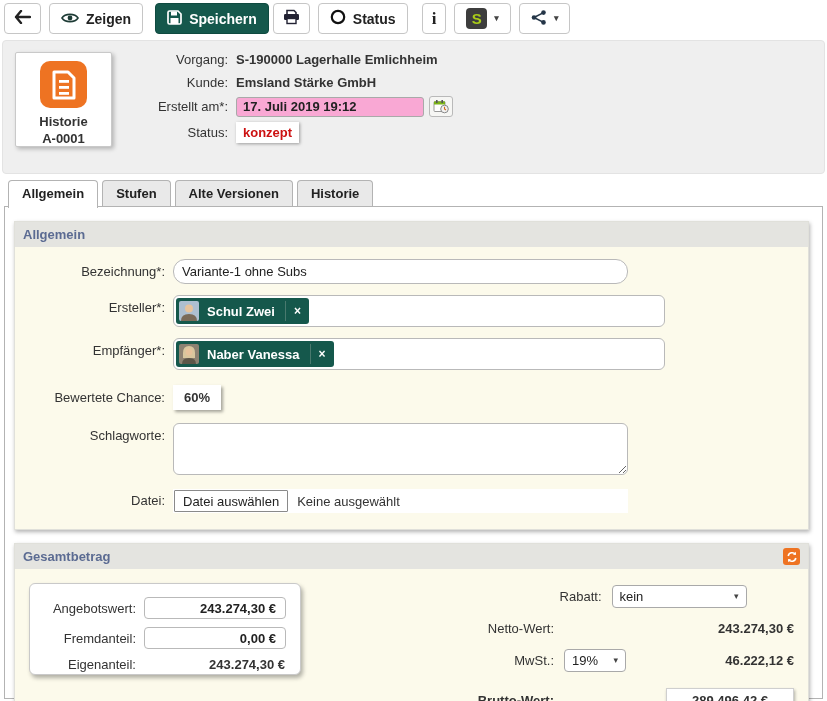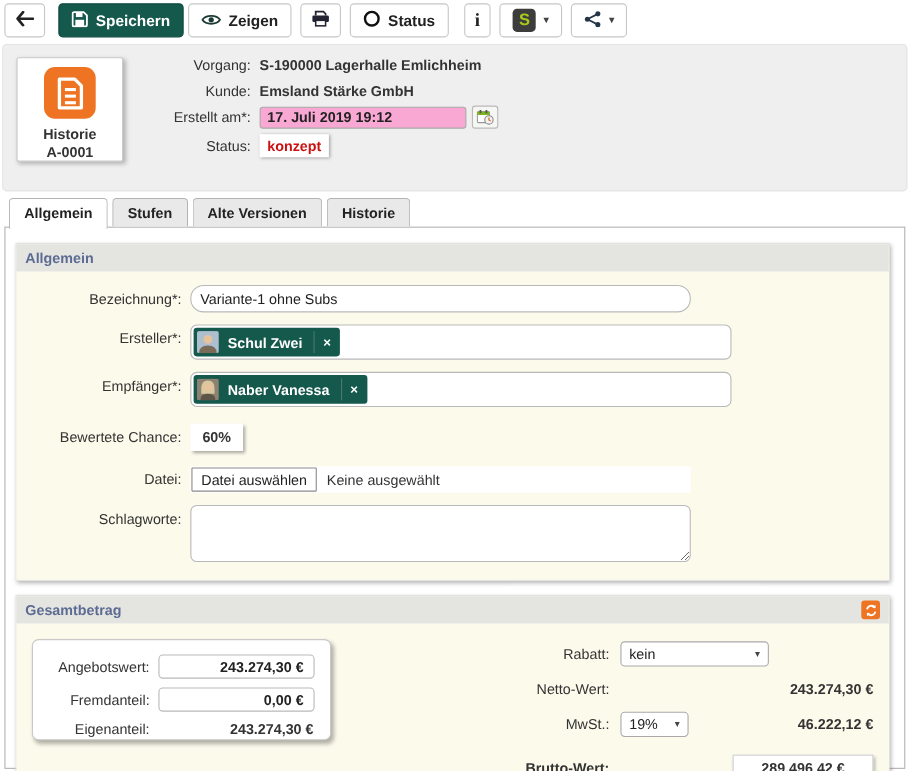--- a/index.html
+++ b/index.html
@@ -137,21 +137,21 @@
   }
   .gb-row { display:flex; align-items:center; margin-bottom:8px; }
   .gb-label { flex:1; text-align:right; margin-right:8px; }
   .gb-input {
     width:142px; text-align:right; font-weight:bold; border:1px solid #b9b9b9;
     border-radius:4px; padding:2px 9px; font-size:13px; font-family:inherit; height:22px; color:#222;
   }
   .gb-text { width:142px; text-align:right; font-weight:bold; padding-right:1px; }
 
   .gb-right { width:342px; margin-right:0; padding-top:2px; }
-  .gbr-row { display:flex; align-items:center; margin-bottom:13px; }
+  .gbr-row { display:flex; align-items:center; margin-bottom:13px;justify-content:center; }
   .gbr-row:last-child { margin-bottom:0; }
   .gbr-label { width:102px; text-align:right; margin-right:10px; flex:none; }
   .gbr-label.bold { font-weight:bold; }
   .gbr-value { flex:1; text-align:right; font-weight:bold; }
   .sel {
     border:1px solid #a9a9a9; border-radius:4px; background:#fff; height:23px;
     padding:0 7px; display:inline-flex; align-items:center; justify-content:space-between;
     cursor:pointer; color:#222;
   }
   .sel.rabatt { width:135px; }
@@ -165,38 +165,38 @@
 <body>
 
 <div class="toolbar">
   <button class="tb-btn icon-only">
     <span>
       <svg width="17" height="14" viewBox="0 0 17 14">
           <path d="M7 1 L2 7 L7 13 M2 7 H16" stroke="#222" stroke-width="2.4" fill="none" stroke-linecap="round" stroke-linejoin="round"></path>
         </svg>
     </span>
   </button>
+  <button class="tb-btn">
+    <span>
+      <svg width="18" height="12" viewBox="0 0 18 12">
+          <path d="M1 6 C4 1.2 14 1.2 17 6 C14 10.8 4 10.8 1 6 Z" fill="none" stroke="#1d3b35" stroke-width="1.6"></path>
+          <circle cx="9" cy="6" r="2.4" fill="#1d3b35"></circle>
+        </svg>
+    </span>
+    <span>Zeigen</span>
+  </button>
   <button class="tb-btn primary">
     <span>
       <svg width="15" height="15" viewBox="0 0 15 15">
           <path d="M1 2.5 Q1 1 2.5 1 H11 L14 4 V12.5 Q14 14 12.5 14 H2.5 Q1 14 1 12.5 Z" fill="none" stroke="#fff" stroke-width="1.7"></path>
           <rect x="4" y="1.5" width="6" height="4" fill="#fff"></rect>
           <rect x="3.5" y="8" width="8" height="6" fill="#fff"></rect>
         </svg>
     </span>
     <span>Speichern</span>
-  </button>
-  <button class="tb-btn">
-    <span>
-      <svg width="18" height="12" viewBox="0 0 18 12">
-          <path d="M1 6 C4 1.2 14 1.2 17 6 C14 10.8 4 10.8 1 6 Z" fill="none" stroke="#1d3b35" stroke-width="1.6"></path>
-          <circle cx="9" cy="6" r="2.4" fill="#1d3b35"></circle>
-        </svg>
-    </span>
-    <span>Zeigen</span>
   </button>
   <button class="tb-btn icon-only">
     <span>
       <svg width="17" height="16" viewBox="0 0 17 16">
           <path d="M4 5 V1.5 H11 L13 3.5 V5" fill="none" stroke="#223" stroke-width="1.6"></path>
           <rect x="1" y="5" width="15" height="6" rx="1.2" fill="#223"></rect>
           <rect x="4" y="9.5" height="5" width="9" fill="#fff" stroke="#223" stroke-width="1.4"></rect>
         </svg>
     </span>
   </button>
@@ -326,31 +326,31 @@
             <span class="x">×</span>
           </span>
         </div>
       </div>
 
       <div class="frow" style="margin-bottom:13px;">
         <span class="flabel" style="padding-top:6px;">Bewertete Chance:</span>
         <span class="chance">60%</span>
       </div>
 
+      <div class="frow">
+        <span class="flabel">Schlagworte:</span>
+        <textarea class="ftextarea" style=""></textarea>
+      </div>
+
       <div class="frow" style="margin-top:14px;">
         <span class="flabel" style="padding-top:4px;">Datei:</span>
         <div class="file-strip">
           <button class="file-btn">Datei auswählen</button>
           <span class="file-status">Keine ausgewählt</span>
         </div>
-      </div>
-
-      <div class="frow">
-        <span class="flabel">Schlagworte:</span>
-        <textarea class="ftextarea" style=""></textarea>
       </div>
 
     </div>
   </div>
 
   <div class="section">
     <div class="section-header">
       <span class="section-title">Gesamtbetrag</span>
       <span class="refresh-btn">
         <svg width="12" height="12" viewBox="0 0 12 12">

